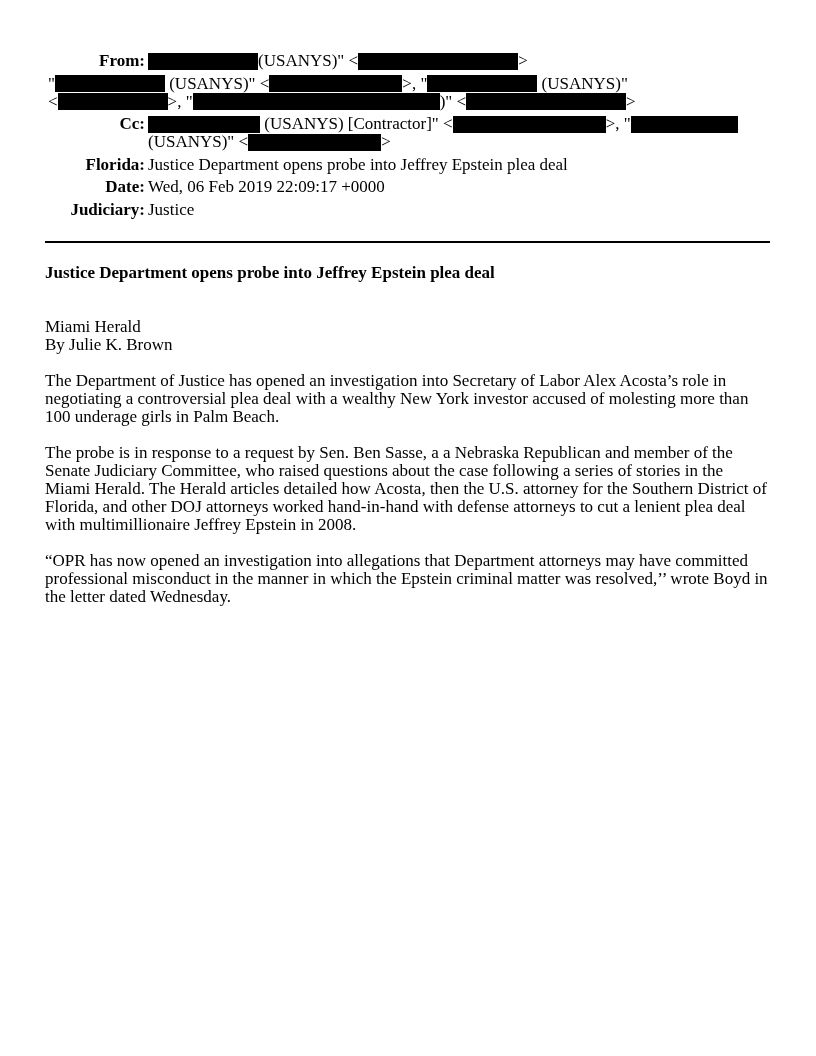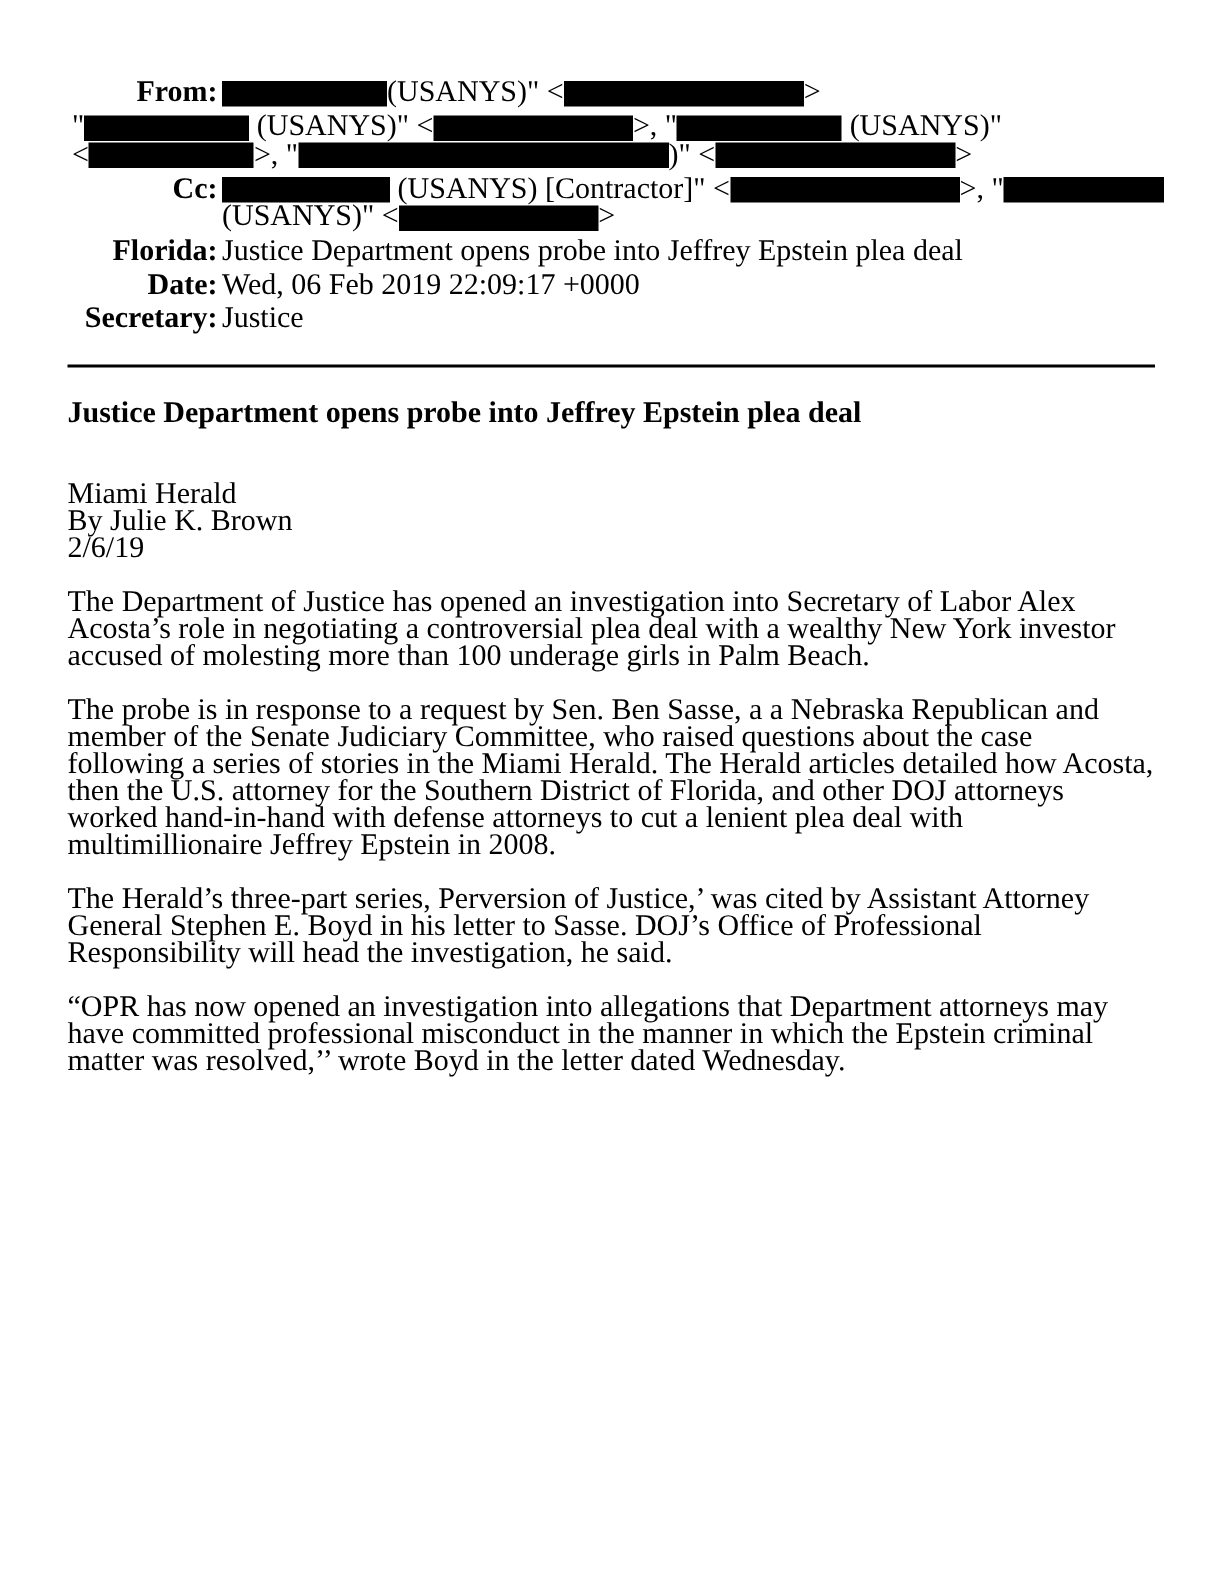--- a/index.html
+++ b/index.html
@@ -4,21 +4,21 @@
 <style>
   html, body { margin: 0; padding: 0; background: #ffffff; }
   .page {
     width: 816px;
     height: 1056px;
     box-sizing: border-box;
     margin: 0 auto;
     background: #ffffff;
     color: #000000;
     font-family: "Liberation Serif", "DejaVu Serif", serif;
-    font-size: 20px;
+    font-size: 17px;
     line-height: 18px;
     padding: 52px 46px 0 45px;
     overflow: hidden;
   }
   .hrow { display: flex; margin-bottom: 4.5px; }
   .hlabel {
     flex: 0 0 100px;
     text-align: right;
     font-weight: bold;
     white-space: nowrap;
@@ -71,37 +71,35 @@
           <div class="hline"><span>Justice Department opens probe into Jeffrey Epstein plea deal</span></div>
         </div>
       </div>
       <div class="hrow">
         <div class="hlabel">Date:</div>
         <div class="hvalue">
           <div class="hline"><span>Wed, 06 Feb 2019 22:09:17 +0000</span></div>
         </div>
       </div>
       <div class="hrow">
-        <div class="hlabel">Secretary:</div>
+        <div class="hlabel">Judiciary:</div>
         <div class="hvalue">
           <div class="hline"><span>Justice</span></div>
         </div>
       </div>
     </div>
 
   <hr class="rule">
 
   <div>
     <div class="title">Justice Department opens probe into Jeffrey Epstein plea deal</div>
     <div class="byline">
         <div>Miami Herald</div>
         <div>By Julie K. Brown</div>
-        <div>2/6/19</div>
       </div>
     <div>
         <div class="para">The Department of Justice has opened an investigation into Secretary of Labor Alex Acosta’s role in negotiating a controversial plea deal with a wealthy New York investor accused of molesting more than 100 underage girls in Palm Beach.</div>
         <div class="para">The probe is in response to a request by Sen. Ben Sasse, a a Nebraska Republican and member of the Senate Judiciary Committee, who raised questions about the case following a series of stories in the Miami Herald. The Herald articles detailed how Acosta, then the U.S. attorney for the Southern District of Florida, and other DOJ attorneys worked hand-in-hand with defense attorneys to cut a lenient plea deal with multimillionaire Jeffrey Epstein in 2008.</div>
-        <div class="para">The Herald’s three-part series, Perversion of Justice,’ was cited by Assistant Attorney General Stephen E. Boyd in his letter to Sasse. DOJ’s Office of Professional Responsibility will head the investigation, he said.</div>
         <div class="para">“OPR has now opened an investigation into allegations that Department attorneys may have committed professional misconduct in the manner in which the Epstein criminal matter was resolved,’’ wrote Boyd in the letter dated Wednesday.</div>
       </div>
   </div>
 
 </div>
 
 </body></html>

